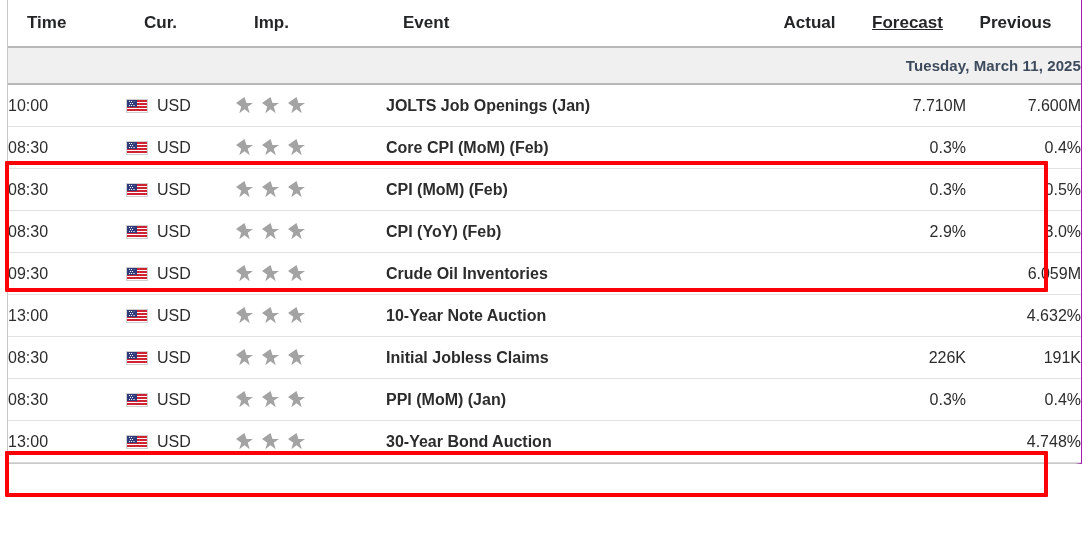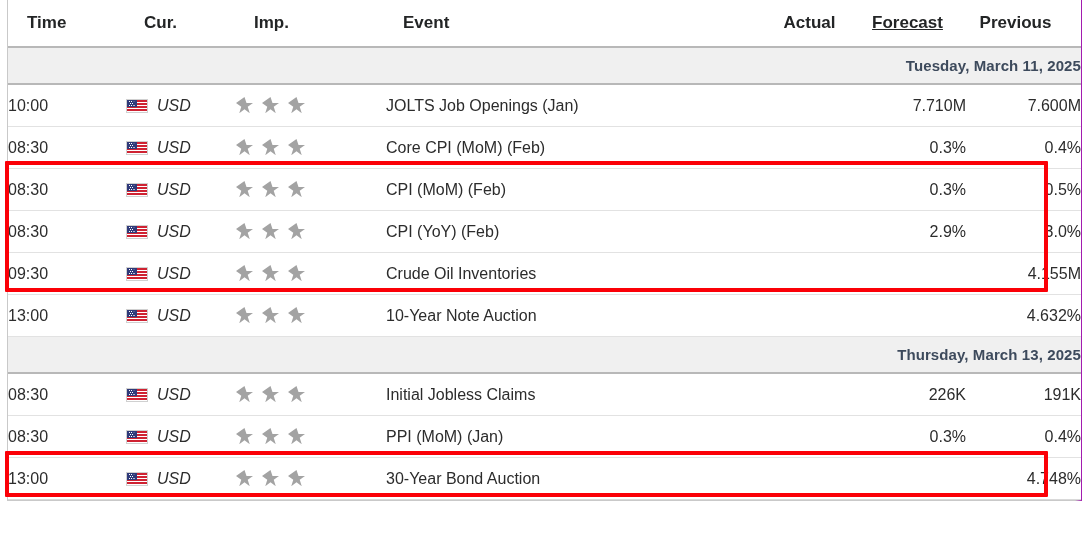--- a/index.html
+++ b/index.html
@@ -95,27 +95,27 @@
     vertical-align: middle;
     background: #ffffff;
     white-space: nowrap;
     overflow: hidden;
   }
   tr.ev-row:last-child td { border-bottom: 1px solid #d9d9d9; }
 
   td.c-time-cell  { padding-left: 17px; color: #2f2f2f; }
   td.c-cur-cell   { padding-left: 16px; }
   td.c-imp-cell   { padding-left: 17px; }
-  td.c-event-cell { padding-left: 17px; color: #2b2b2b; }
+  td.c-event-cell { padding-left: 17px; color: #2b2b2b; font-weight: bold; }
   td.c-act-cell   { text-align: right; padding-right: 8px; }
   td.c-fc-cell    { text-align: right; padding-right: 7px; }
   td.c-prev-cell  { text-align: right; padding-right: 16px; }
 
   
-  .cur-inner { display: flex; align-items: center; gap: 9px; font-style: italic; }
+  .cur-inner { display: flex; align-items: center; gap: 9px; }
   .flag {
     width: 22px;
     height: 14px;
     display: inline-block;
     position: relative;
     flex: 0 0 auto;
     background: #ffffff;
     background-image:
       linear-gradient(
         to bottom,
@@ -299,44 +299,41 @@
             <td class="c-imp-cell">
               <span class="stars">
                 <span class="star"></span>
                 <span class="star"></span>
                 <span class="star"></span>
               </span>
             </td>
             <td class="c-event-cell">Crude Oil Inventories</td>
             <td class="c-act-cell"></td>
             <td class="c-fc-cell"></td>
-            <td class="c-prev-cell">4.155M</td>
+            <td class="c-prev-cell">6.059M</td>
           </tr>
           <tr class="ev-row">
             <td class="c-time-cell">13:00</td>
             <td class="c-cur-cell">
               <span class="cur-inner">
                 <span class="flag"></span>
                 <span class="cur-code">USD</span>
               </span>
             </td>
             <td class="c-imp-cell">
               <span class="stars">
                 <span class="star"></span>
                 <span class="star"></span>
                 <span class="star"></span>
               </span>
             </td>
             <td class="c-event-cell">10-Year Note Auction</td>
             <td class="c-act-cell"></td>
             <td class="c-fc-cell"></td>
             <td class="c-prev-cell">4.632%</td>
-          </tr>
-          <tr class="date-row">
-            <td colspan="7">Thursday, March 13, 2025</td>
           </tr>
           <tr class="ev-row">
             <td class="c-time-cell">08:30</td>
             <td class="c-cur-cell">
               <span class="cur-inner">
                 <span class="flag"></span>
                 <span class="cur-code">USD</span>
               </span>
             </td>
             <td class="c-imp-cell">

